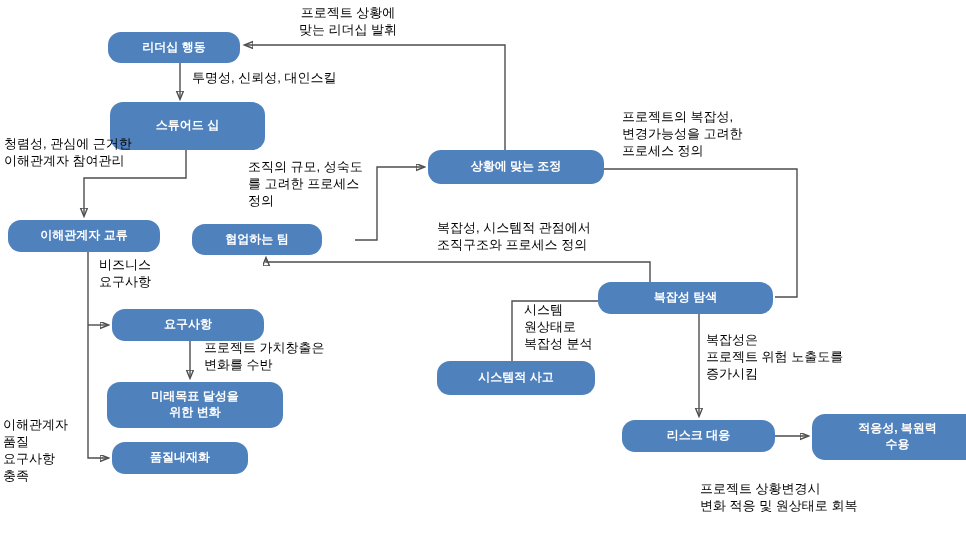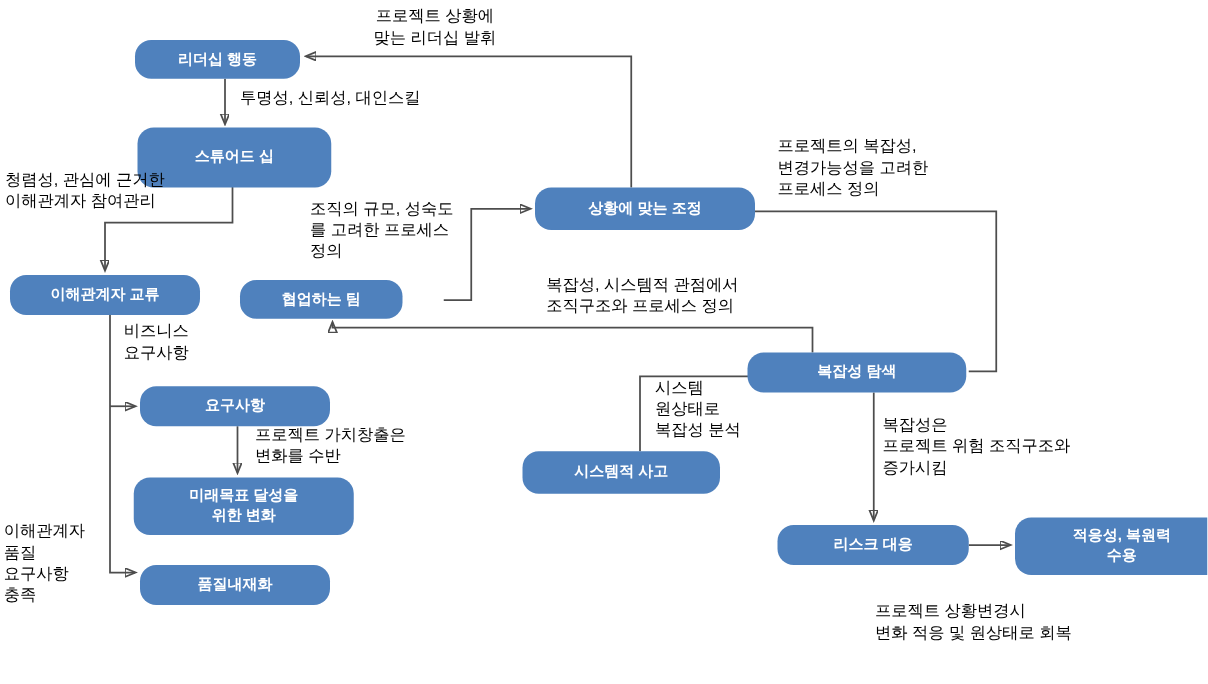--- a/index.html
+++ b/index.html
@@ -18,23 +18,23 @@
     position:absolute;color:#000000;font-size:13px;line-height:1.3;
     white-space:pre-line;
   }
   .n1{left:108px;top:32px;width:132px;height:31px}
   .n2{left:110px;top:102px;width:155px;height:48px}
   .n3{left:8px;top:220px;width:152px;height:32px}
   .n4{left:192px;top:224px;width:130px;height:31px}
   .n5{left:428px;top:150px;width:176px;height:34px}
   .n6{left:112px;top:309px;width:152px;height:32px}
   .n7{left:107px;top:382px;width:176px;height:46px}
-  .n8{left:112px;top:452px;width:152px;height:32px}
+  .n8{left:112px;top:442px;width:136px;height:32px}
   .n9{left:598px;top:282px;width:175px;height:32px}
-  .n10{left:418px;top:361px;width:158px;height:34px}
+  .n10{left:437px;top:361px;width:158px;height:34px}
   .n11{left:622px;top:420px;width:153px;height:32px}
   .n12{left:812px;top:414px;width:171px;height:46px}
   .t1{left:268px;top:5px;width:160px;text-align:center}
   .t2{left:192px;top:70px}
   .t3{left:4px;top:136px}
   .t4{left:248px;top:159px}
   .t5{left:622px;top:109px}
   .t6{left:437px;top:220px}
   .t7{left:99px;top:257px}
   .t8{left:204px;top:340px}
@@ -97,21 +97,21 @@
   <div class="ann t6">복잡성, 시스템적 관점에서
 조직구조와 프로세스 정의</div>
   <div class="ann t7">비즈니스
 요구사항</div>
   <div class="ann t8">프로젝트 가치창출은
 변화를 수반</div>
   <div class="ann t9">시스템
 원상태로
 복잡성 분석</div>
   <div class="ann t10">복잡성은
-프로젝트 위험 조직구조와
+프로젝트 위험 노출도를
 증가시킴</div>
   <div class="ann t11">이해관계자
 품질
 요구사항
 충족</div>
   <div class="ann t12">프로젝트 상황변경시
 변화 적응 및 원상태로 회복</div>
 
 </div>
 

